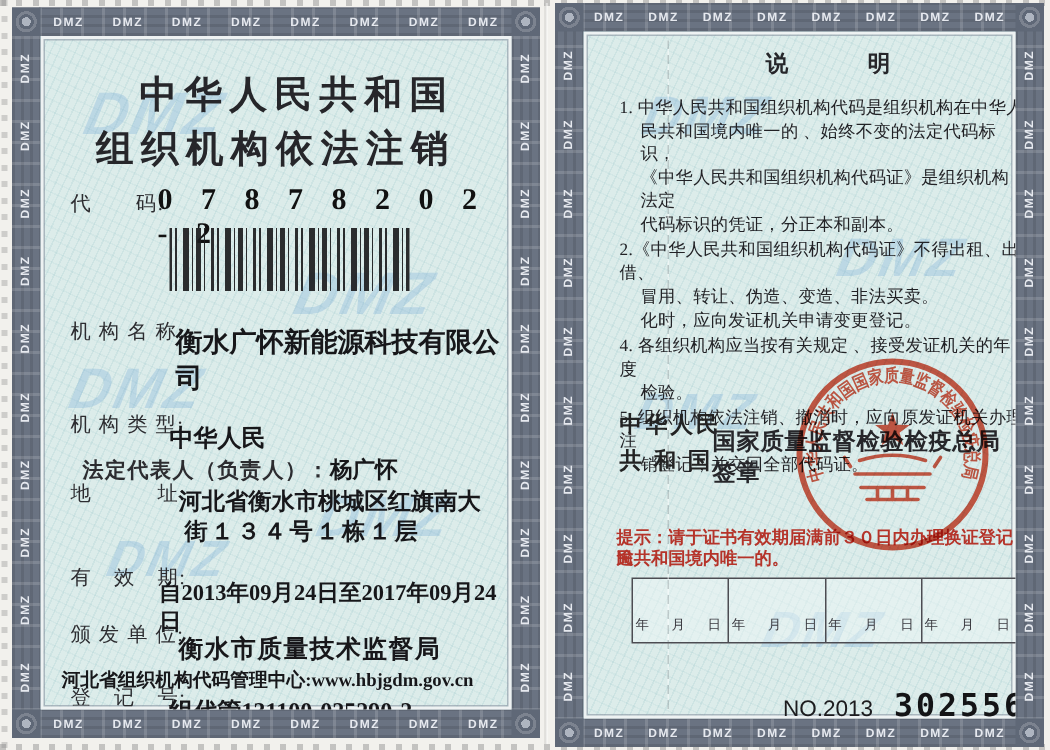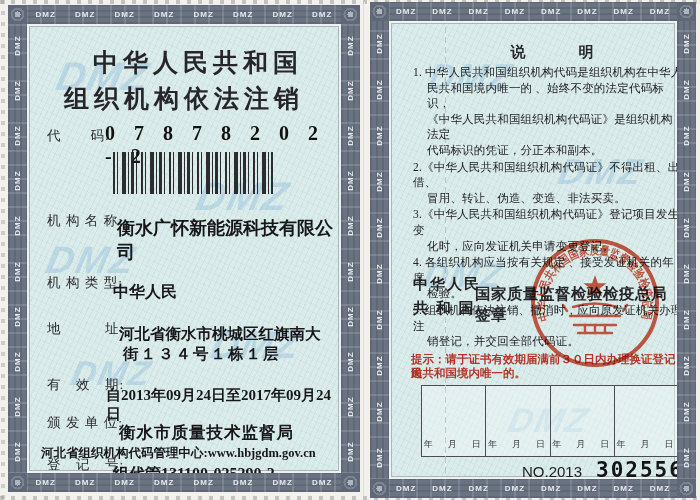--- a/index.html
+++ b/index.html
@@ -185,20 +185,23 @@
     <div class="abs flabel" style="left:20px; top:103px;">代　　码:</div>
     <div class="abs code-value" style="left:78px; top:98px;">0 7 8 7 8 2 0 2 - 2</div>
     <div class="abs barcode" style="left:86px; top:128px; width:160px; height:42px;"></div>
 
     <div class="abs flabel" style="left:20px; top:188px;">机 构 名 称:</div>
     <div class="abs fvalue" style="left:90px; top:192px; font-size:18px;">衡水广怀新能源科技有限公司</div>
 
     <div class="abs flabel" style="left:20px; top:250px;">机 构 类 型:</div>
     <div class="abs fvalue" style="left:86px; top:258px; font-size:16px;">中华人民</div>
 
+    <div class="abs" style="left:28px; top:280px;">
+      <span class="flabel" style="font-size:14px; font-weight:bold;">法定代表人（负责人）：</span><span class="fvalue" style="font-size:15px;">杨广怀</span>
+    </div>
 
     <div class="abs flabel" style="left:20px; top:296px;">地　　　址:</div>
     <div class="abs fvalue" style="left:92px; top:300px; font-size:15.5px;">河北省衡水市桃城区红旗南大</div>
     <div class="abs fvalue" style="left:96px; top:320px; font-size:15.5px; letter-spacing:2px;">街１３４号１栋１层</div>
 
     <div class="abs flabel" style="left:20px; top:352px;">有　效　期:</div>
     <div class="abs fvalue" style="left:79px; top:362px; font-size:15px;">自2013年09月24日至2017年09月24日</div>
 
     <div class="abs flabel" style="left:20px; top:390px;">颁 发 单 位:</div>
     <div class="abs fvalue" style="left:92px; top:398px; font-size:16.5px; letter-spacing:1px;">衡水市质量技术监督局</div>
@@ -260,55 +263,54 @@
   <div class="corner c-bl"></div>
   <div class="corner c-br"></div>
 
   <div class="inner">
     <div class="wm" style="left:40px; top:35px; font-size:36px;">DMZ</div>
     <div class="wm" style="left:170px; top:130px; font-size:36px;">DMZ</div>
     <div class="wm" style="left:35px; top:235px; font-size:34px;">DMZ</div>
     <div class="wm" style="left:120px; top:380px; font-size:34px;">DMZ</div>
     <div class="crease" style="left:56px;"></div>
 
-    <div class="abs heading" style="top:22px;padding-left:40px;">说　　　明</div>
+    <div class="abs heading" style="top:12px;padding-left:40px;">说　　　明</div>
 
     <div class="abs instr" style="left:24px; top:44px; width:270px;">
       <div class="instr-item">
         <span class="instr-line first">1. 中华人民共和国组织机构代码是组织机构在中华人</span>
         <span class="instr-line">民共和国境内唯一的 、始终不变的法定代码标识，</span>
         <span class="instr-line">《中华人民共和国组织机构代码证》是组织机构法定</span>
         <span class="instr-line">代码标识的凭证，分正本和副本。</span>
       </div>
       <div class="instr-item">
         <span class="instr-line first">2.《中华人民共和国组织机构代码证》不得出租、出借、</span>
         <span class="instr-line">冒用、转让、伪造、变造、非法买卖。</span>
       </div>
       <div class="instr-item">
-        <span class="instr-line first">3.《中华人民共和国组织机构代码证》登记项目发生变</span>
         <span class="instr-line">化时，应向发证机关申请变更登记。</span>
       </div>
       <div class="instr-item">
         <span class="instr-line first">4. 各组织机构应当按有关规定 、接受发证机关的年度</span>
         <span class="instr-line">检验。</span>
       </div>
       <div class="instr-item">
         <span class="instr-line first">5. 组织机构依法注销、撤消时，应向原发证机关办理注</span>
         <span class="instr-line">销登记，并交回全部代码证。</span>
       </div>
     </div>
 
     <div class="abs country" style="left:24px; top:252px;">中华人民</div>
     <div class="abs country" style="left:24px; top:276px;">共 和 国</div>
     <div class="abs sig-line" style="left:86px; top:263px;">国家质量监督检验检疫总局签章</div>
 
     <div class="abs notice" style="left:22px; top:331px; width:280px; color:#b5342a;">提示：请于证书有效期届满前３０日内办理换证登记，逾</div>
     <div class="abs notice" style="left:22px; top:345px; color:#b5342a;">民共和国境内唯一的。</div>
 
-    <div class="abs yr-table" style="left:32px; top:364px; width:258px; height:72px;">
+    <div class="abs yr-table" style="left:32px; top:364px; width:258px; height:44px;">
       <div class="yr-cell">
           <span>年　月　日</span>
         </div>
       <div class="yr-cell">
           <span>年　月　日</span>
         </div>
       <div class="yr-cell">
           <span>年　月　日</span>
         </div>
       <div class="yr-cell">

